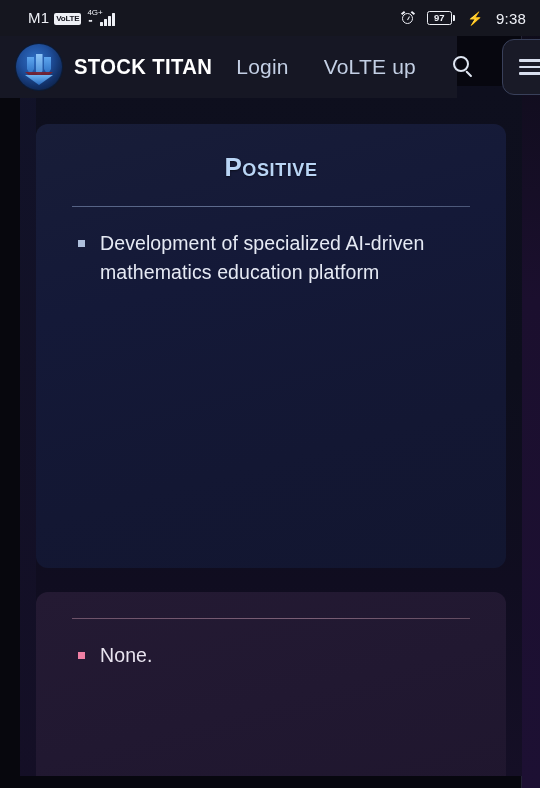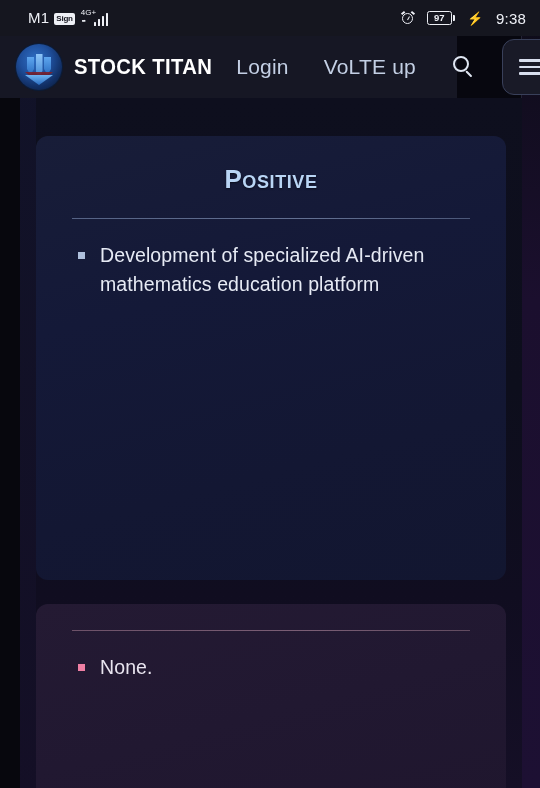--- a/index.html
+++ b/index.html
@@ -140,21 +140,21 @@
   }
   .menu-btn{
     width:56px; height:56px; margin-left:6px; border-radius:12px;
     border:1px solid #39405a; background:#191a27;
     display:flex; align-items:center; justify-content:center; flex-direction:column; gap:4px;
   }
   .menu-btn i{ display:block; width:22px; height:2.5px; background:#d8dfee; border-radius:1px; }
 
   
   .page{
-    position:absolute; left:20px; top:98px; width:502px; height:690px;
+    position:absolute; left:20px; top:86px; width:502px; height:690px;
     background:linear-gradient(180deg,#0e0f1e 0%,#0d0e1c 42%,#100d20 72%,#150f26 100%);
     overflow:hidden; z-index:10;
   }
   .page::before{
     content:""; position:absolute; left:0; top:0; width:16px; height:100%;
     background:linear-gradient(180deg,#12132a,#140f26); opacity:.85;
   }
 
   .card{
     position:absolute; left:16px; width:470px; border-radius:12px;
@@ -192,21 +192,21 @@
   .bullets-negative li{ color:#e8e4ef; }
 </style>
 </head>
 <body>
 
 <div id="screen">
 
   <div class="statusbar">
     <div class="sb-left">
       <span class="sb-carrier">M1</span>
-      <span class="volte">Sign</span>
+      <span class="volte">VoLTE</span>
       <span class="net">
         <span class="net-label"><span>4G</span><span>+</span></span>
         <span class="net-dots">▪▪</span>
         <span class="bars">
             <i></i>
             <i></i>
             <i></i>
             <i></i>
           </span>
       </span>

